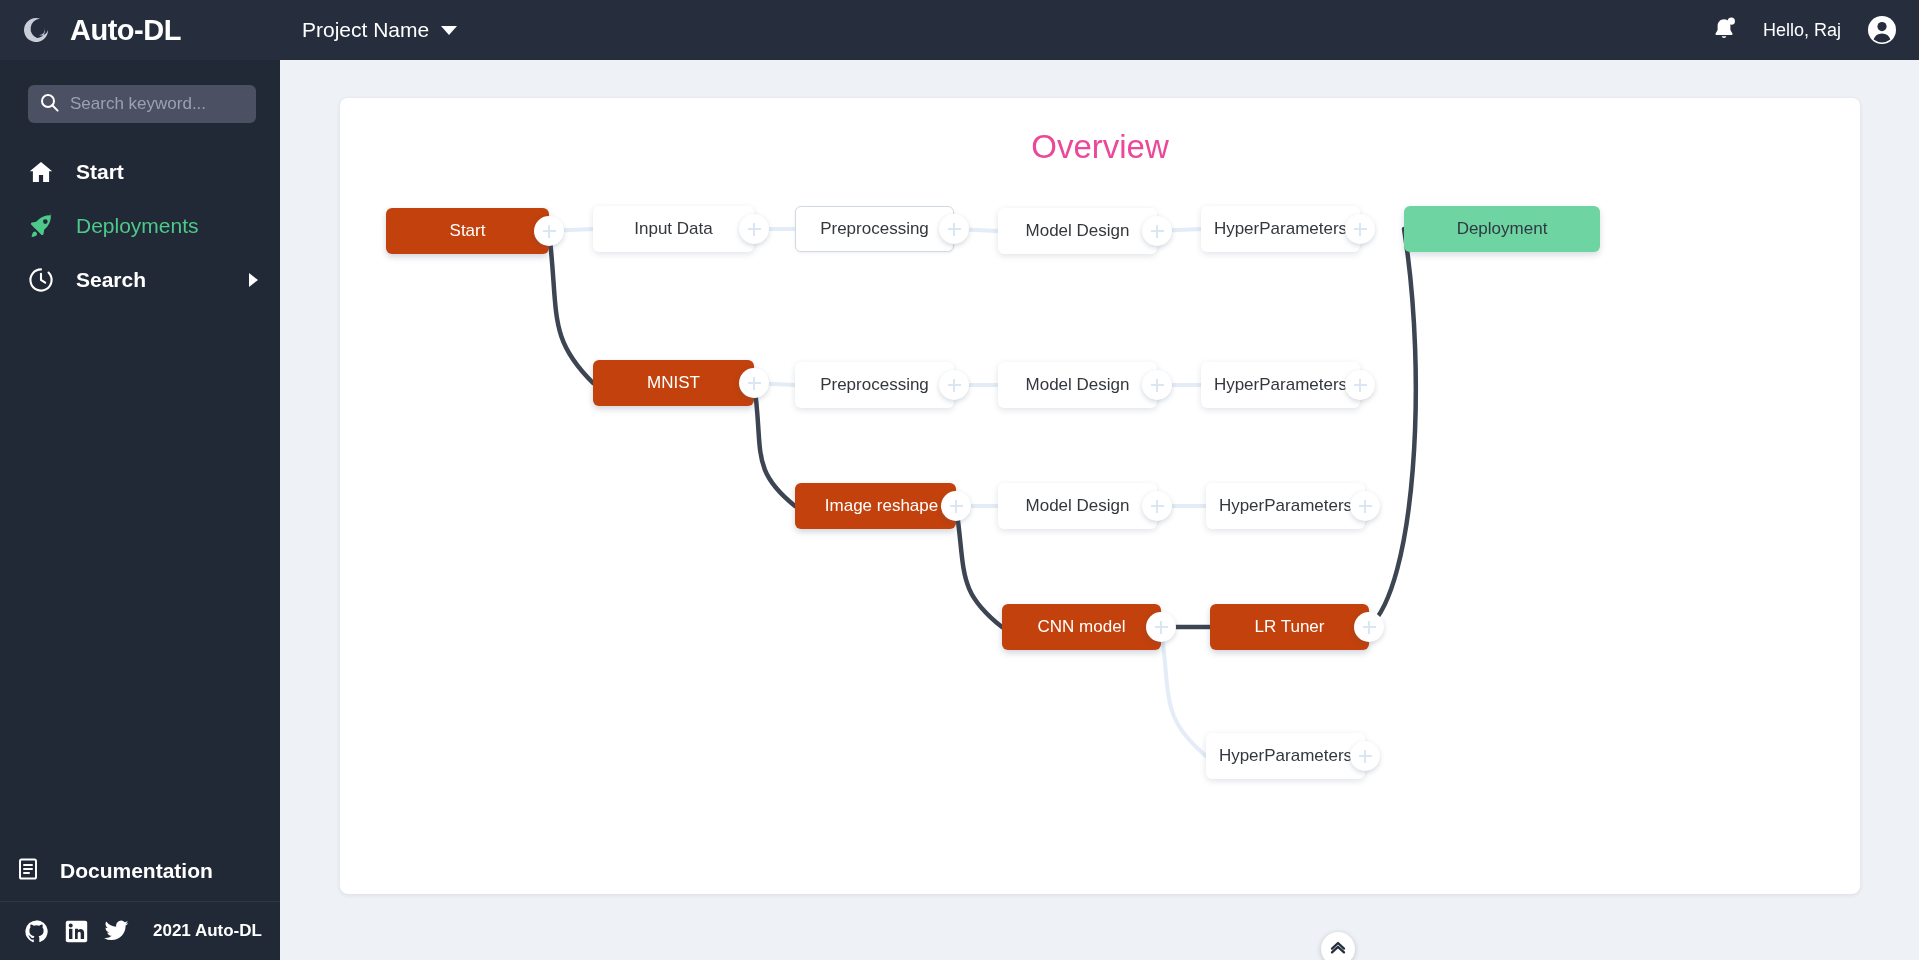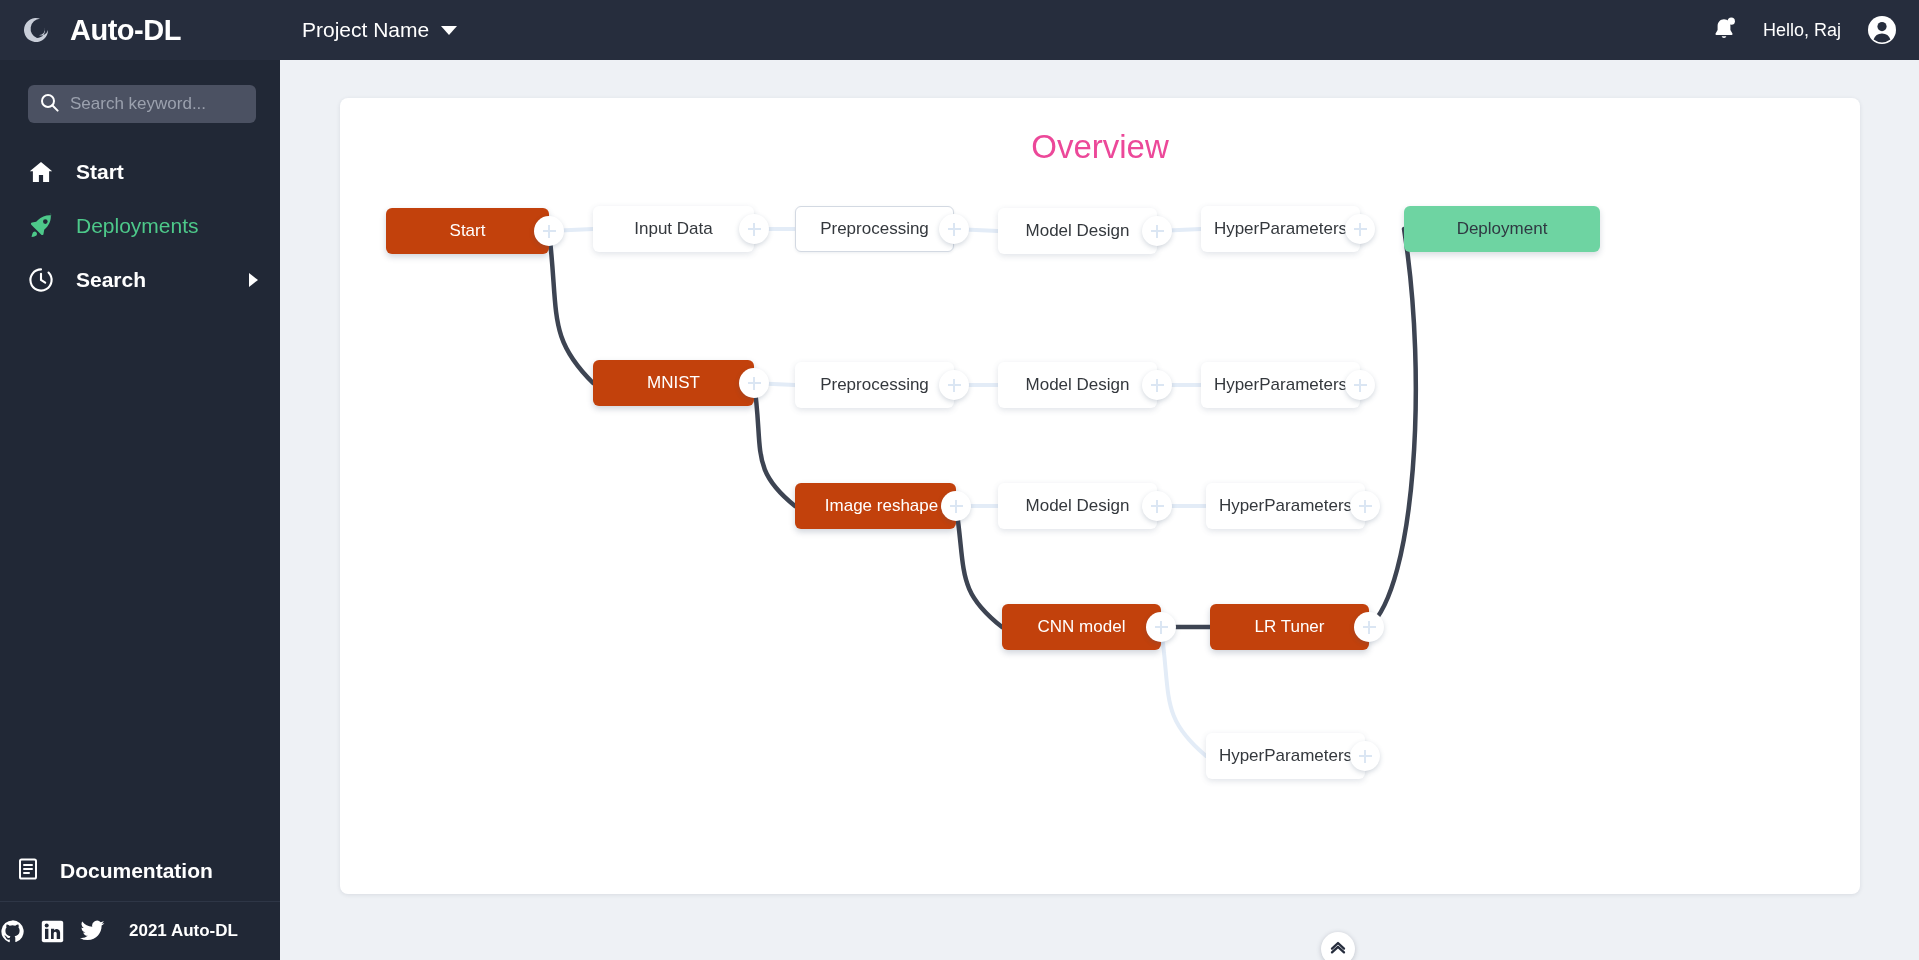--- a/index.html
+++ b/index.html
@@ -81,21 +81,21 @@
 
   #sidebar-bottom { margin-top: auto; }
   #docs-row {
     height: 62px; display: flex; align-items: center;
     padding-left: 16px; gap: 20px; cursor: pointer;
     border-bottom: 1px solid #2e3646;
   }
   #docs-row .nav-label { font-size: 21px; font-weight: bold; color: #ffffff; }
   #social-row {
     height: 58px; display: flex; align-items: center;
-    gap: 16px;
+    padding-left: 24px; gap: 16px;
   }
   #social-row .sico { cursor: pointer; display: flex; align-items: center; }
   #copyright { color: #ffffff; font-size: 17px; font-weight: bold; margin-left: 8px; }
 
   
   #canvas-area {
     position: absolute; left: 280px; top: 60px;
     width: 1639px; height: 900px; background: #eef1f5;
   }
   #canvas-card {

